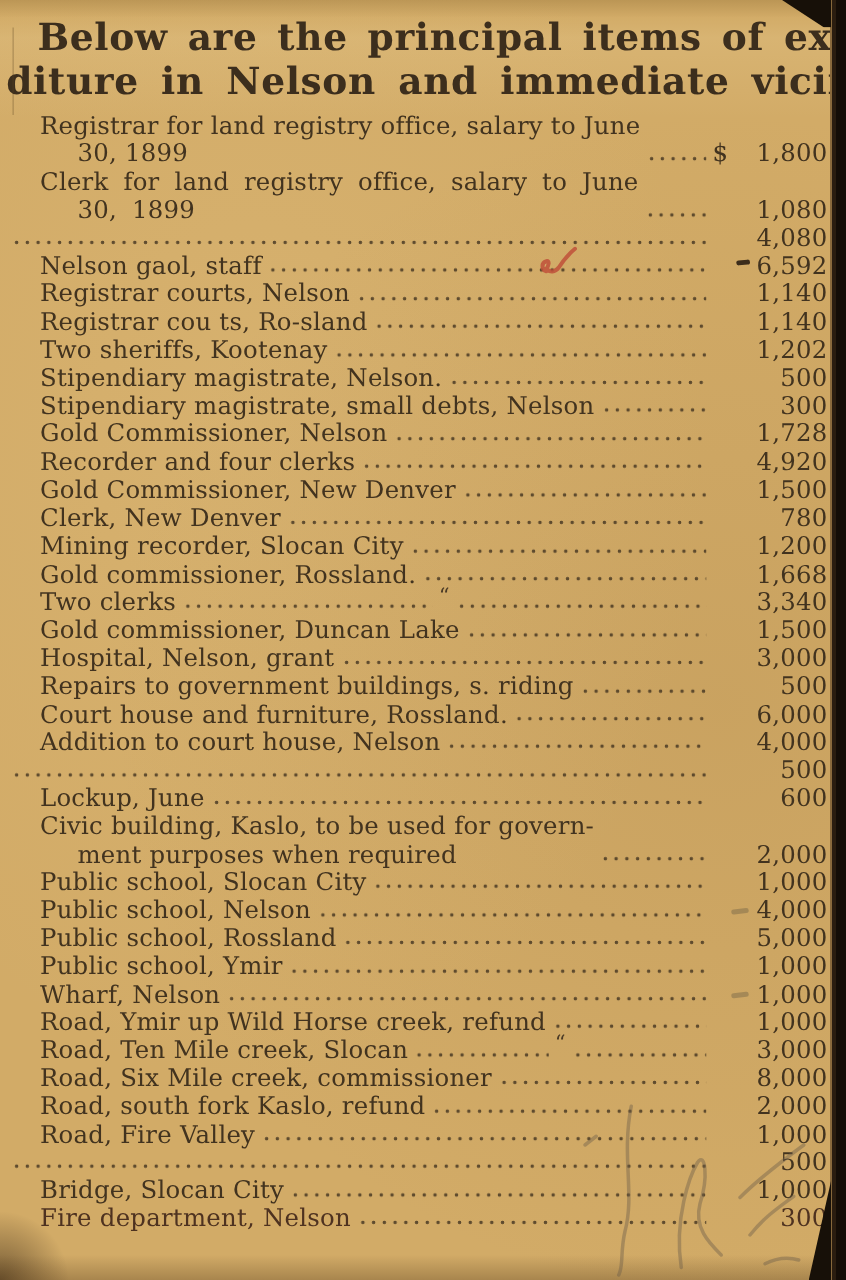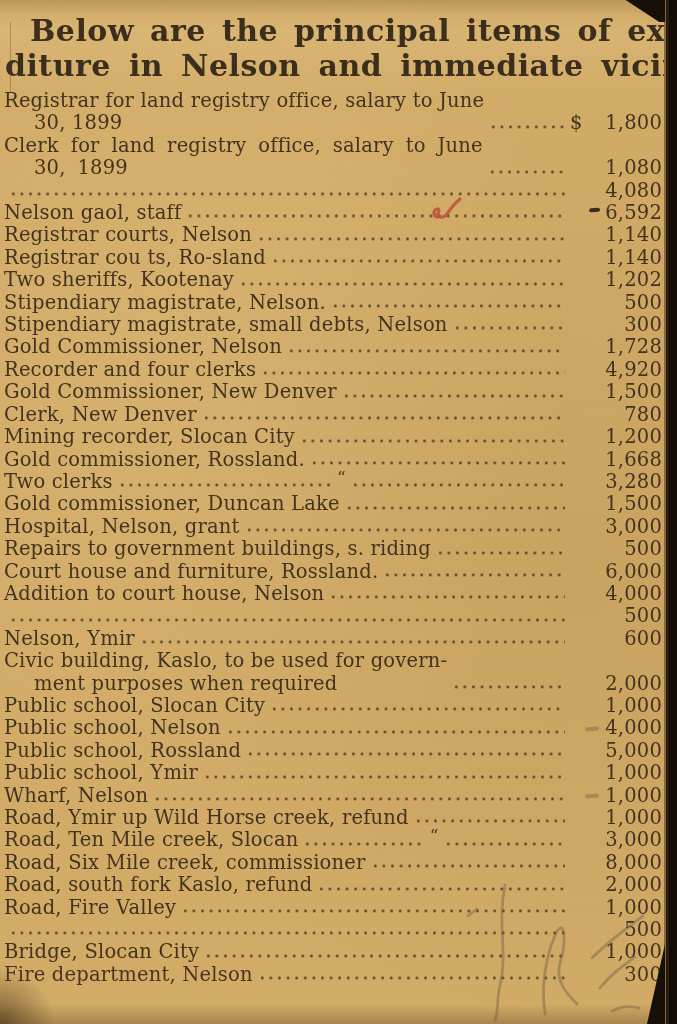--- a/index.html
+++ b/index.html
@@ -38,21 +38,21 @@
     background:rgba(95,70,35,.35);
   }
   .content{position:absolute;inset:0;padding:13px 15px 0 4px;}
   .headline{color:#3c2e1d;font-weight:700;line-height:35px;font-size:30px;letter-spacing:.5px;}
   .headline .h1{margin-left:26px;white-space:nowrap;word-spacing:5px;}
   .headline .h2{margin-left:1px;white-space:nowrap;word-spacing:7px;}
   .items{margin-top:7px;font-size:19.5px;line-height:22.4px;letter-spacing:.2px;}
   .row{display:flex;align-items:flex-end;position:relative;}
   .row.spread .lbl{word-spacing:5.5px;}
   .row.cut{color:#4e3220;}
-  .lbl{white-space:pre-line;padding-left:30px;text-indent:-30px;flex:0 1 auto;}
+  .lbl{white-space:pre-line;padding-left:30px;text-indent:-30px;flex:0 1 auto;margin-left:28px;}
   .leader{
     flex:1 1 8px;min-width:8px;height:8px;margin:0 5px 4px 5px;
     background-image:radial-gradient(circle, rgba(62,48,30,.78) 1.1px, rgba(62,48,30,0) 1.7px);
     background-size:8.6px 8.6px;background-repeat:repeat-x;background-position:0 60%;
   }
   .ditto{flex:0 0 auto;transform:translateY(-5px);font-size:17px;color:#4a3a26;}
   .amt{flex:0 0 92px;display:flex;justify-content:flex-end;align-items:baseline;}
   .cur{margin-right:auto;}
   .dash{width:11px;height:3.5px;background:#3c2d1b;margin-right:5px;align-self:center;
         transform:translateY(-3px) rotate(-5deg);border-radius:2px;}
@@ -230,21 +230,21 @@
     </span>
   </div>
 
   <div class="row">
     <span class="lbl">Two clerks</span>
     <span class="leader"></span>
     <span class="ditto">“</span>
     <span class="leader leader2"></span>
     <span class="amt">
 
-      <span class="val">3,280</span>
+      <span class="val">3,340</span>
     </span>
   </div>
 
   <div class="row">
     <span class="lbl">Gold commissioner, Duncan Lake</span>
     <span class="leader"></span>
 
     <span class="amt">
 
       <span class="val">1,500</span>
@@ -294,21 +294,21 @@
   <div class="row">
     <span class="leader"></span>
 
     <span class="amt">
 
       <span class="val">500</span>
     </span>
   </div>
 
   <div class="row">
-    <span class="lbl">Nelson, Ymir</span>
+    <span class="lbl">Lockup, June</span>
     <span class="leader"></span>
 
     <span class="amt">
 
       <span class="val">600</span>
     </span>
   </div>
 
   <div class="row">
     <span class="lbl">Civic building, Kaslo, to be used for govern-

